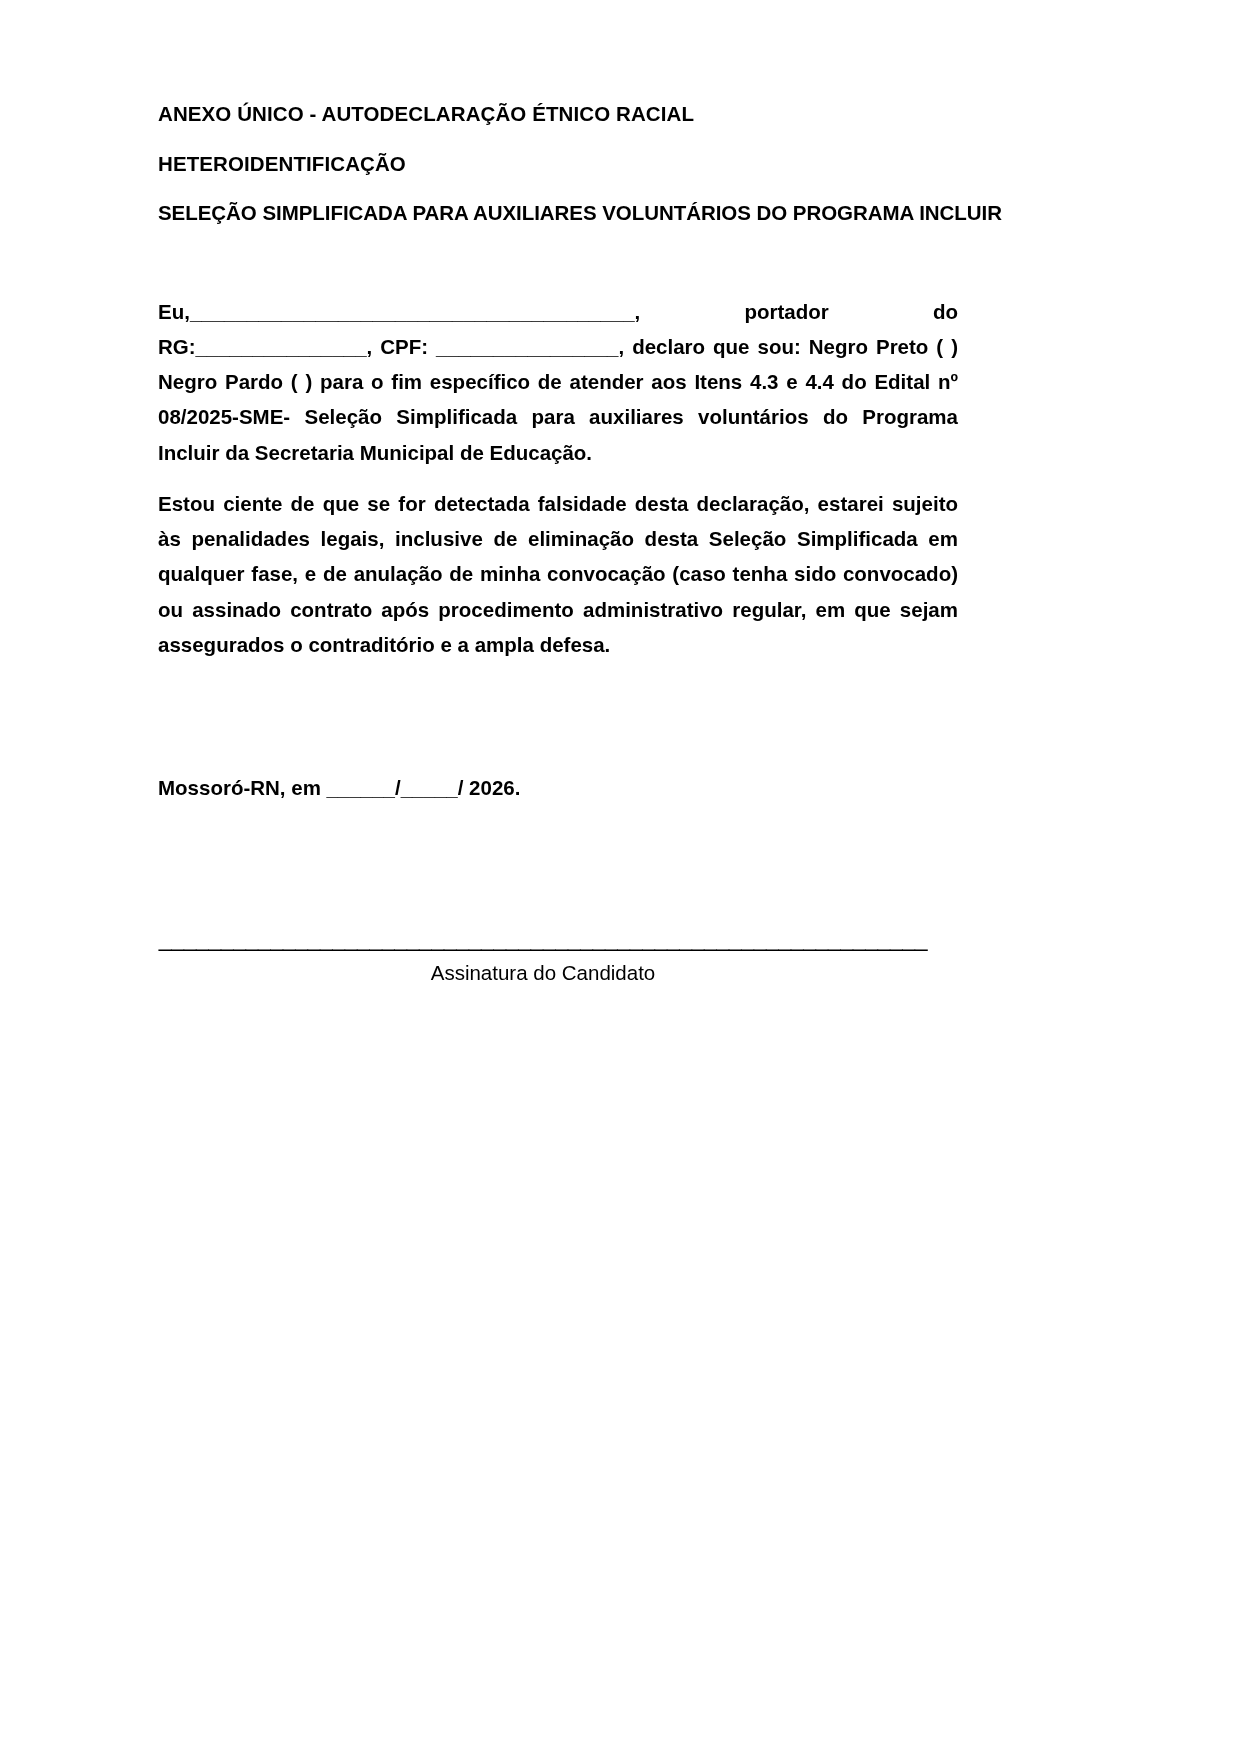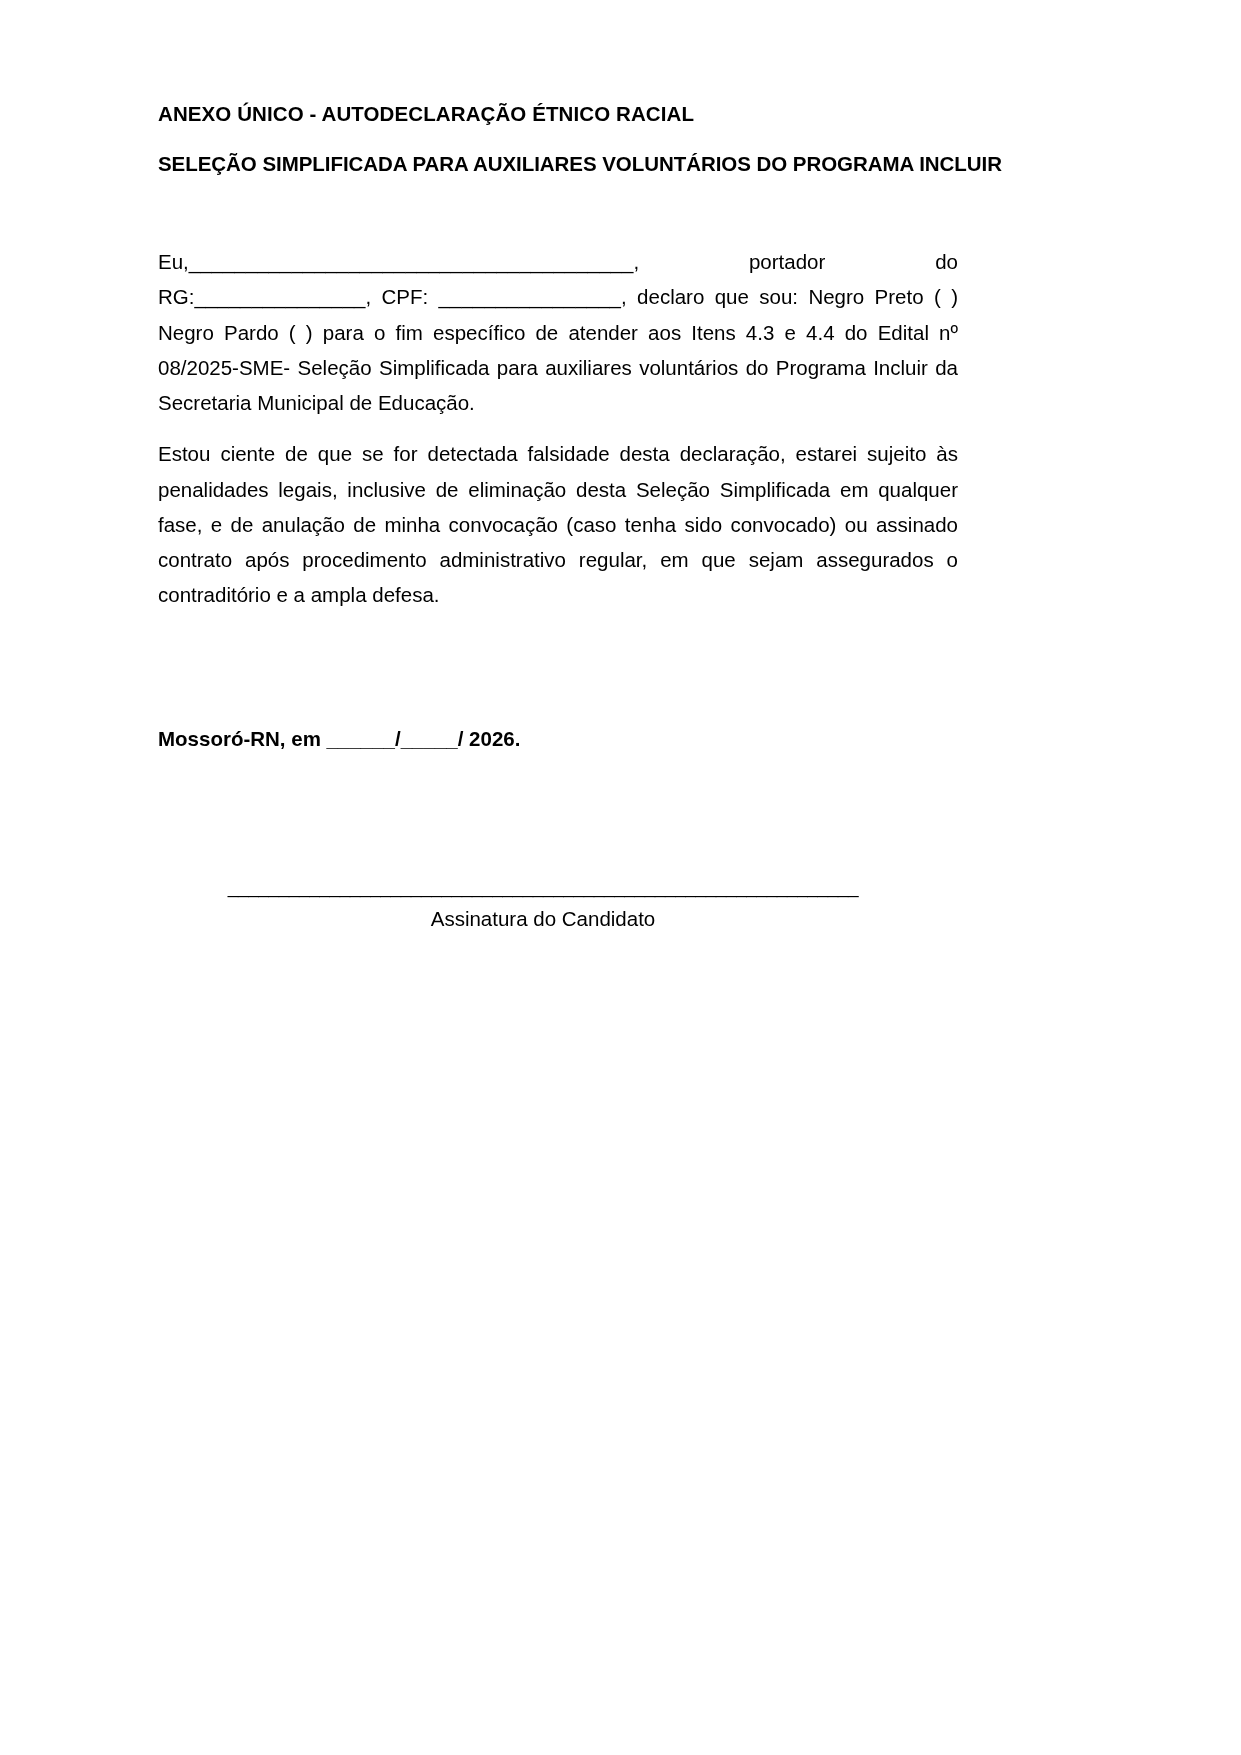--- a/index.html
+++ b/index.html
@@ -51,20 +51,21 @@
   .body-block {
     margin-top: 70px;
   }
   p.para {
     font-family: "Liberation Sans", sans-serif;
     font-size: 20.5px;
     line-height: 1.72;
     text-align: justify;
     text-justify: inter-word;
     margin: 0 0 16px 0;
+    font-weight: bold;
   }
   p.para.last-of-block {
     margin-bottom: 16px;
   }
   .para2 {
     margin-top: 22px;
   }
   .date-line {
     font-family: "Liberation Sans", sans-serif;
     font-size: 20.5px;
@@ -73,21 +74,21 @@
     text-align: left;
     font-weight: bold;
   }
   .signature-wrap {
     margin-top: 120px;
     text-align: center;
     width: 770px;
   }
   .signature-rule {
     font-family: "Liberation Sans", sans-serif;
-    font-size: 19px;
+    font-size: 23px;
     line-height: 1.2;
     letter-spacing: -0.4px;
     white-space: nowrap;
     overflow: hidden;
     display: block;
   }
   .signature-caption {
     font-family: "Liberation Sans", sans-serif;
     font-size: 20.5px;
     line-height: 1.6;
@@ -96,20 +97,21 @@
   }
 </style>
 </head>
 <body>
 
 <div class="page">
   <div class="content">
 
     <div class="title-block">
       <div class="doc-title t1">ANEXO ÚNICO - AUTODECLARAÇÃO ÉTNICO RACIAL</div>
+      <div class="doc-title t2">HETEROIDENTIFICAÇÃO</div>
       <div class="doc-title t3">SELEÇÃO SIMPLIFICADA PARA AUXILIARES VOLUNTÁRIOS DO PROGRAMA INCLUIR</div>
     </div>
 
     <div class="body-block">
       <p class="para para1">Eu,_______________________________________, portador do RG:_______________, CPF: ________________, declaro que sou: Negro Preto (  ) Negro Pardo (  ) para o fim específico de atender aos Itens 4.3 e 4.4 do Edital nº 08/2025-SME- Seleção Simplificada para  auxiliares voluntários do Programa Incluir da Secretaria Municipal de Educação.</p>
       <p class="para para2 last-of-block">Estou ciente de que se for detectada falsidade desta declaração, estarei sujeito às penalidades legais, inclusive de eliminação desta Seleção Simplificada em qualquer fase, e de anulação de minha convocação (caso tenha sido convocado) ou assinado contrato após procedimento administrativo regular, em que sejam assegurados o contraditório e a ampla defesa.</p>
     </div>
 
     <div class="date-line">Mossoró-RN, em ______/_____/ 2026.</div>
 

